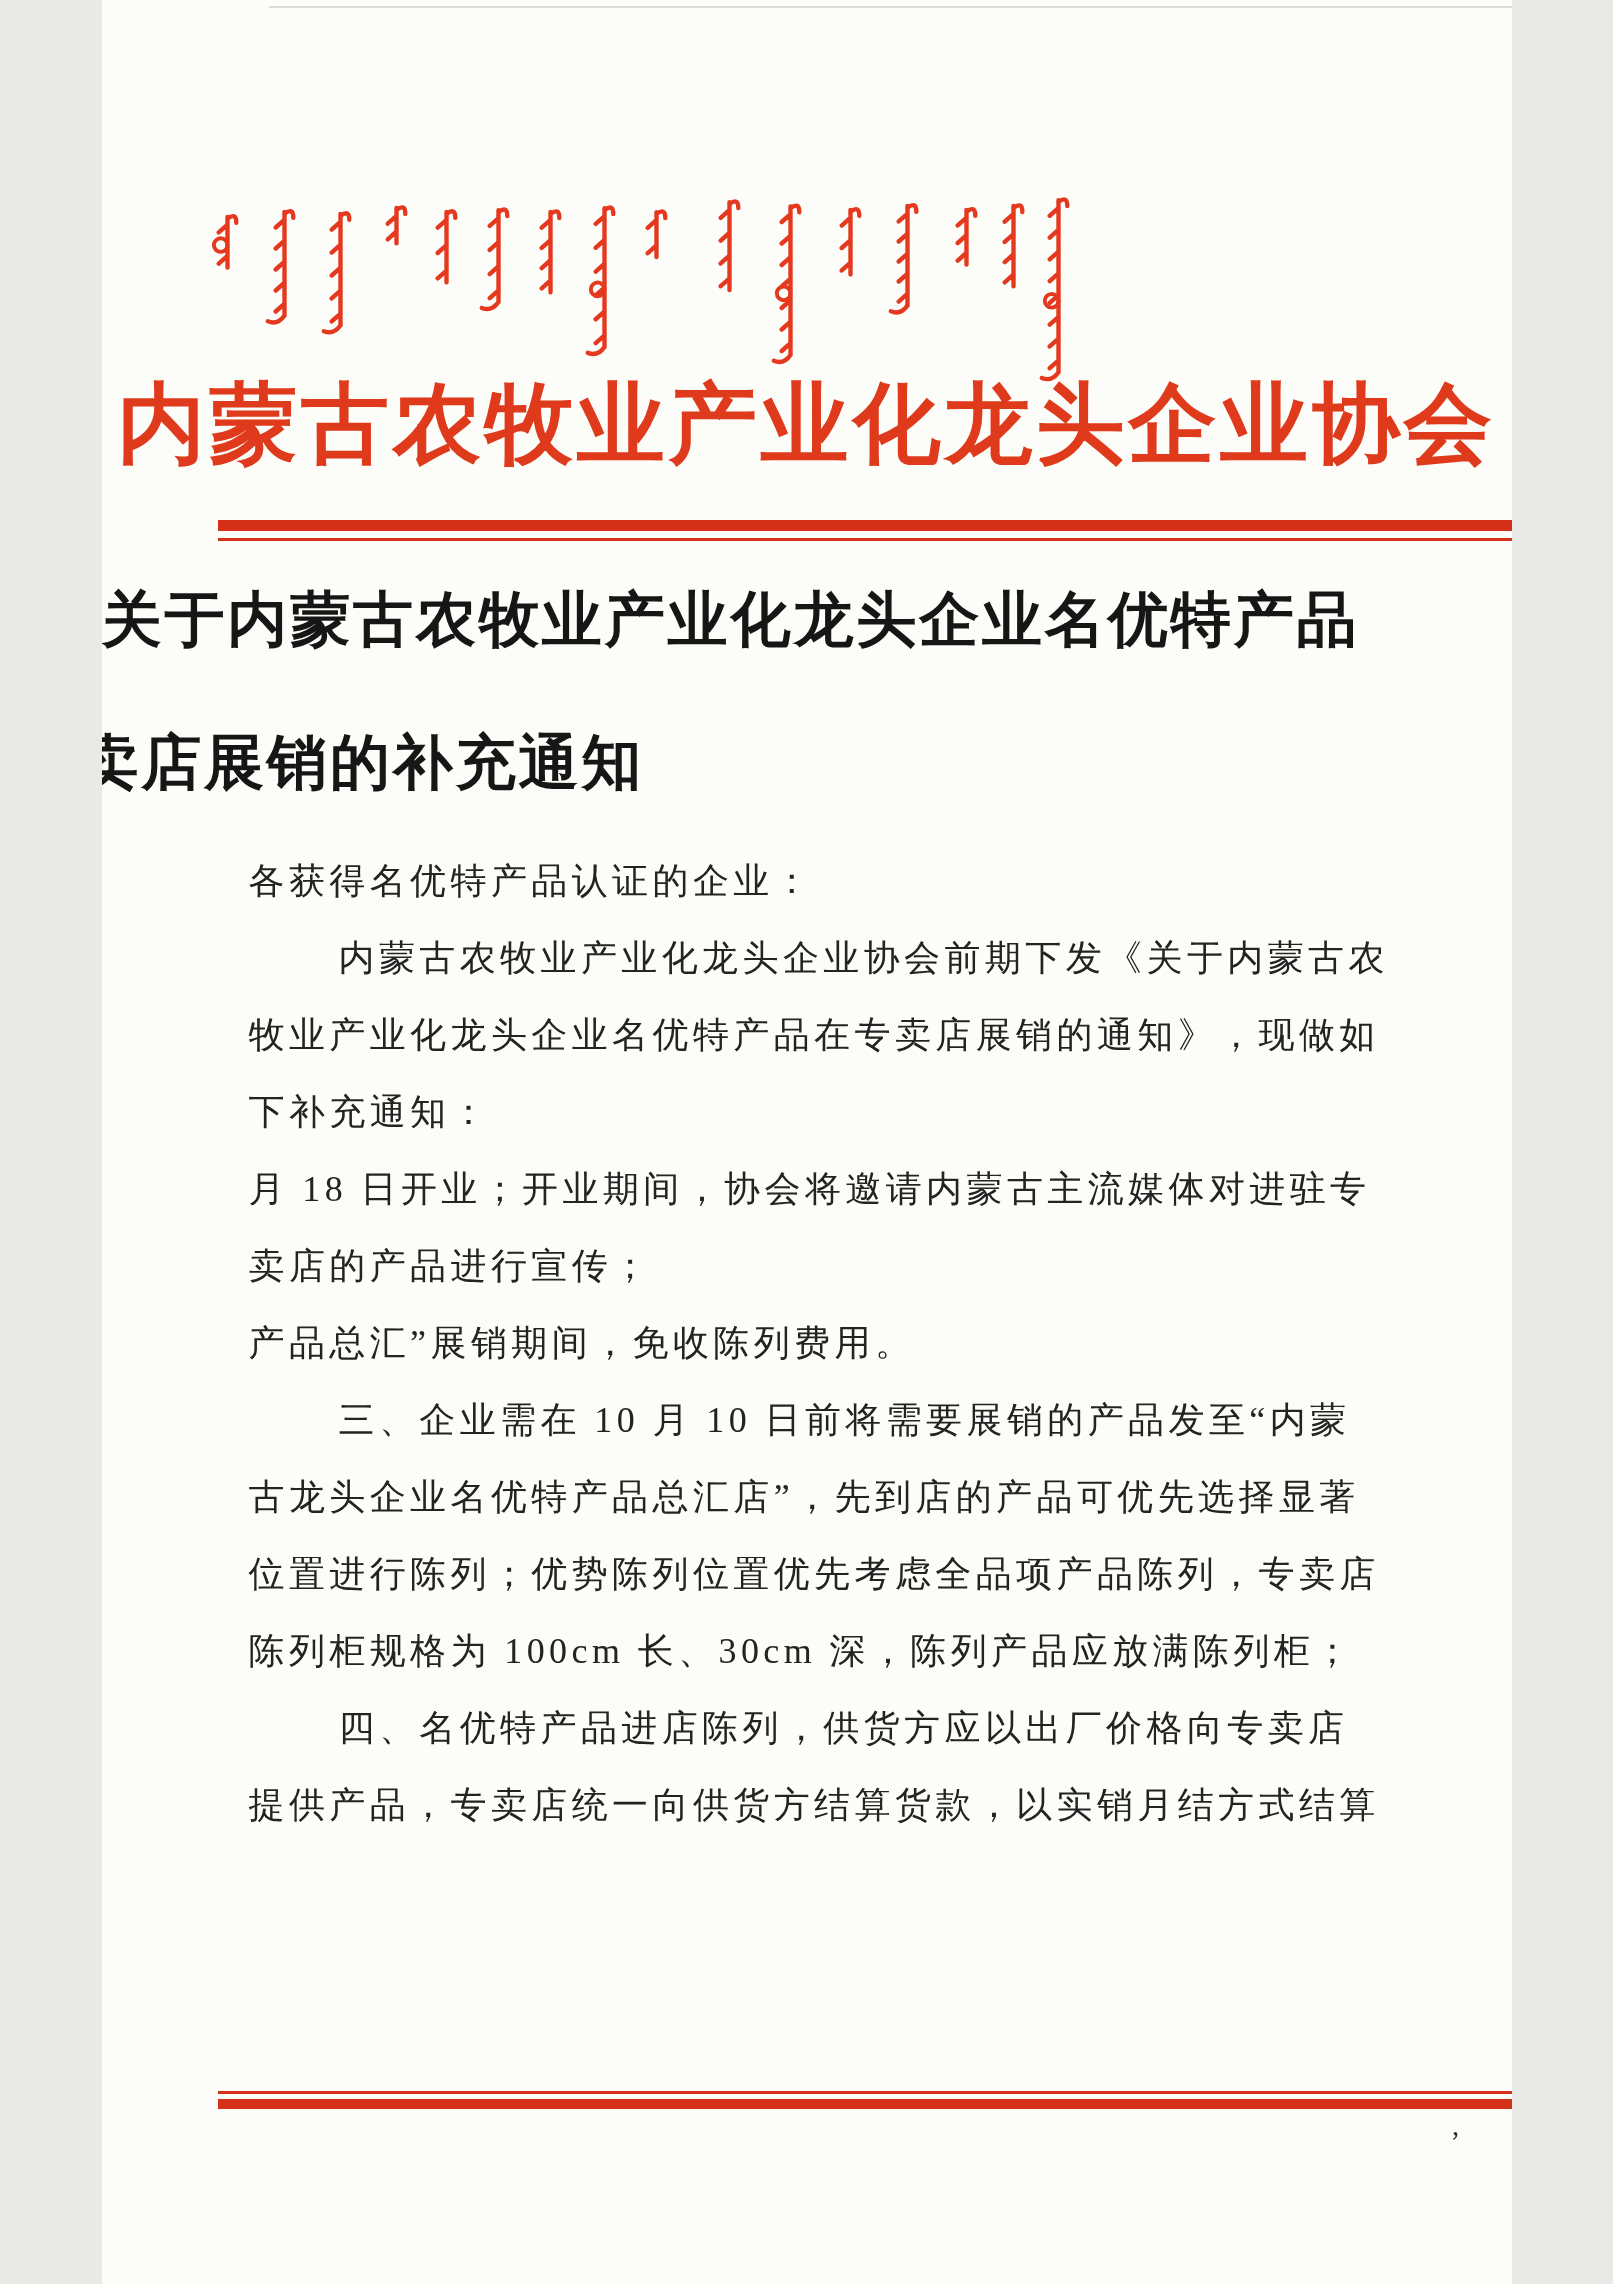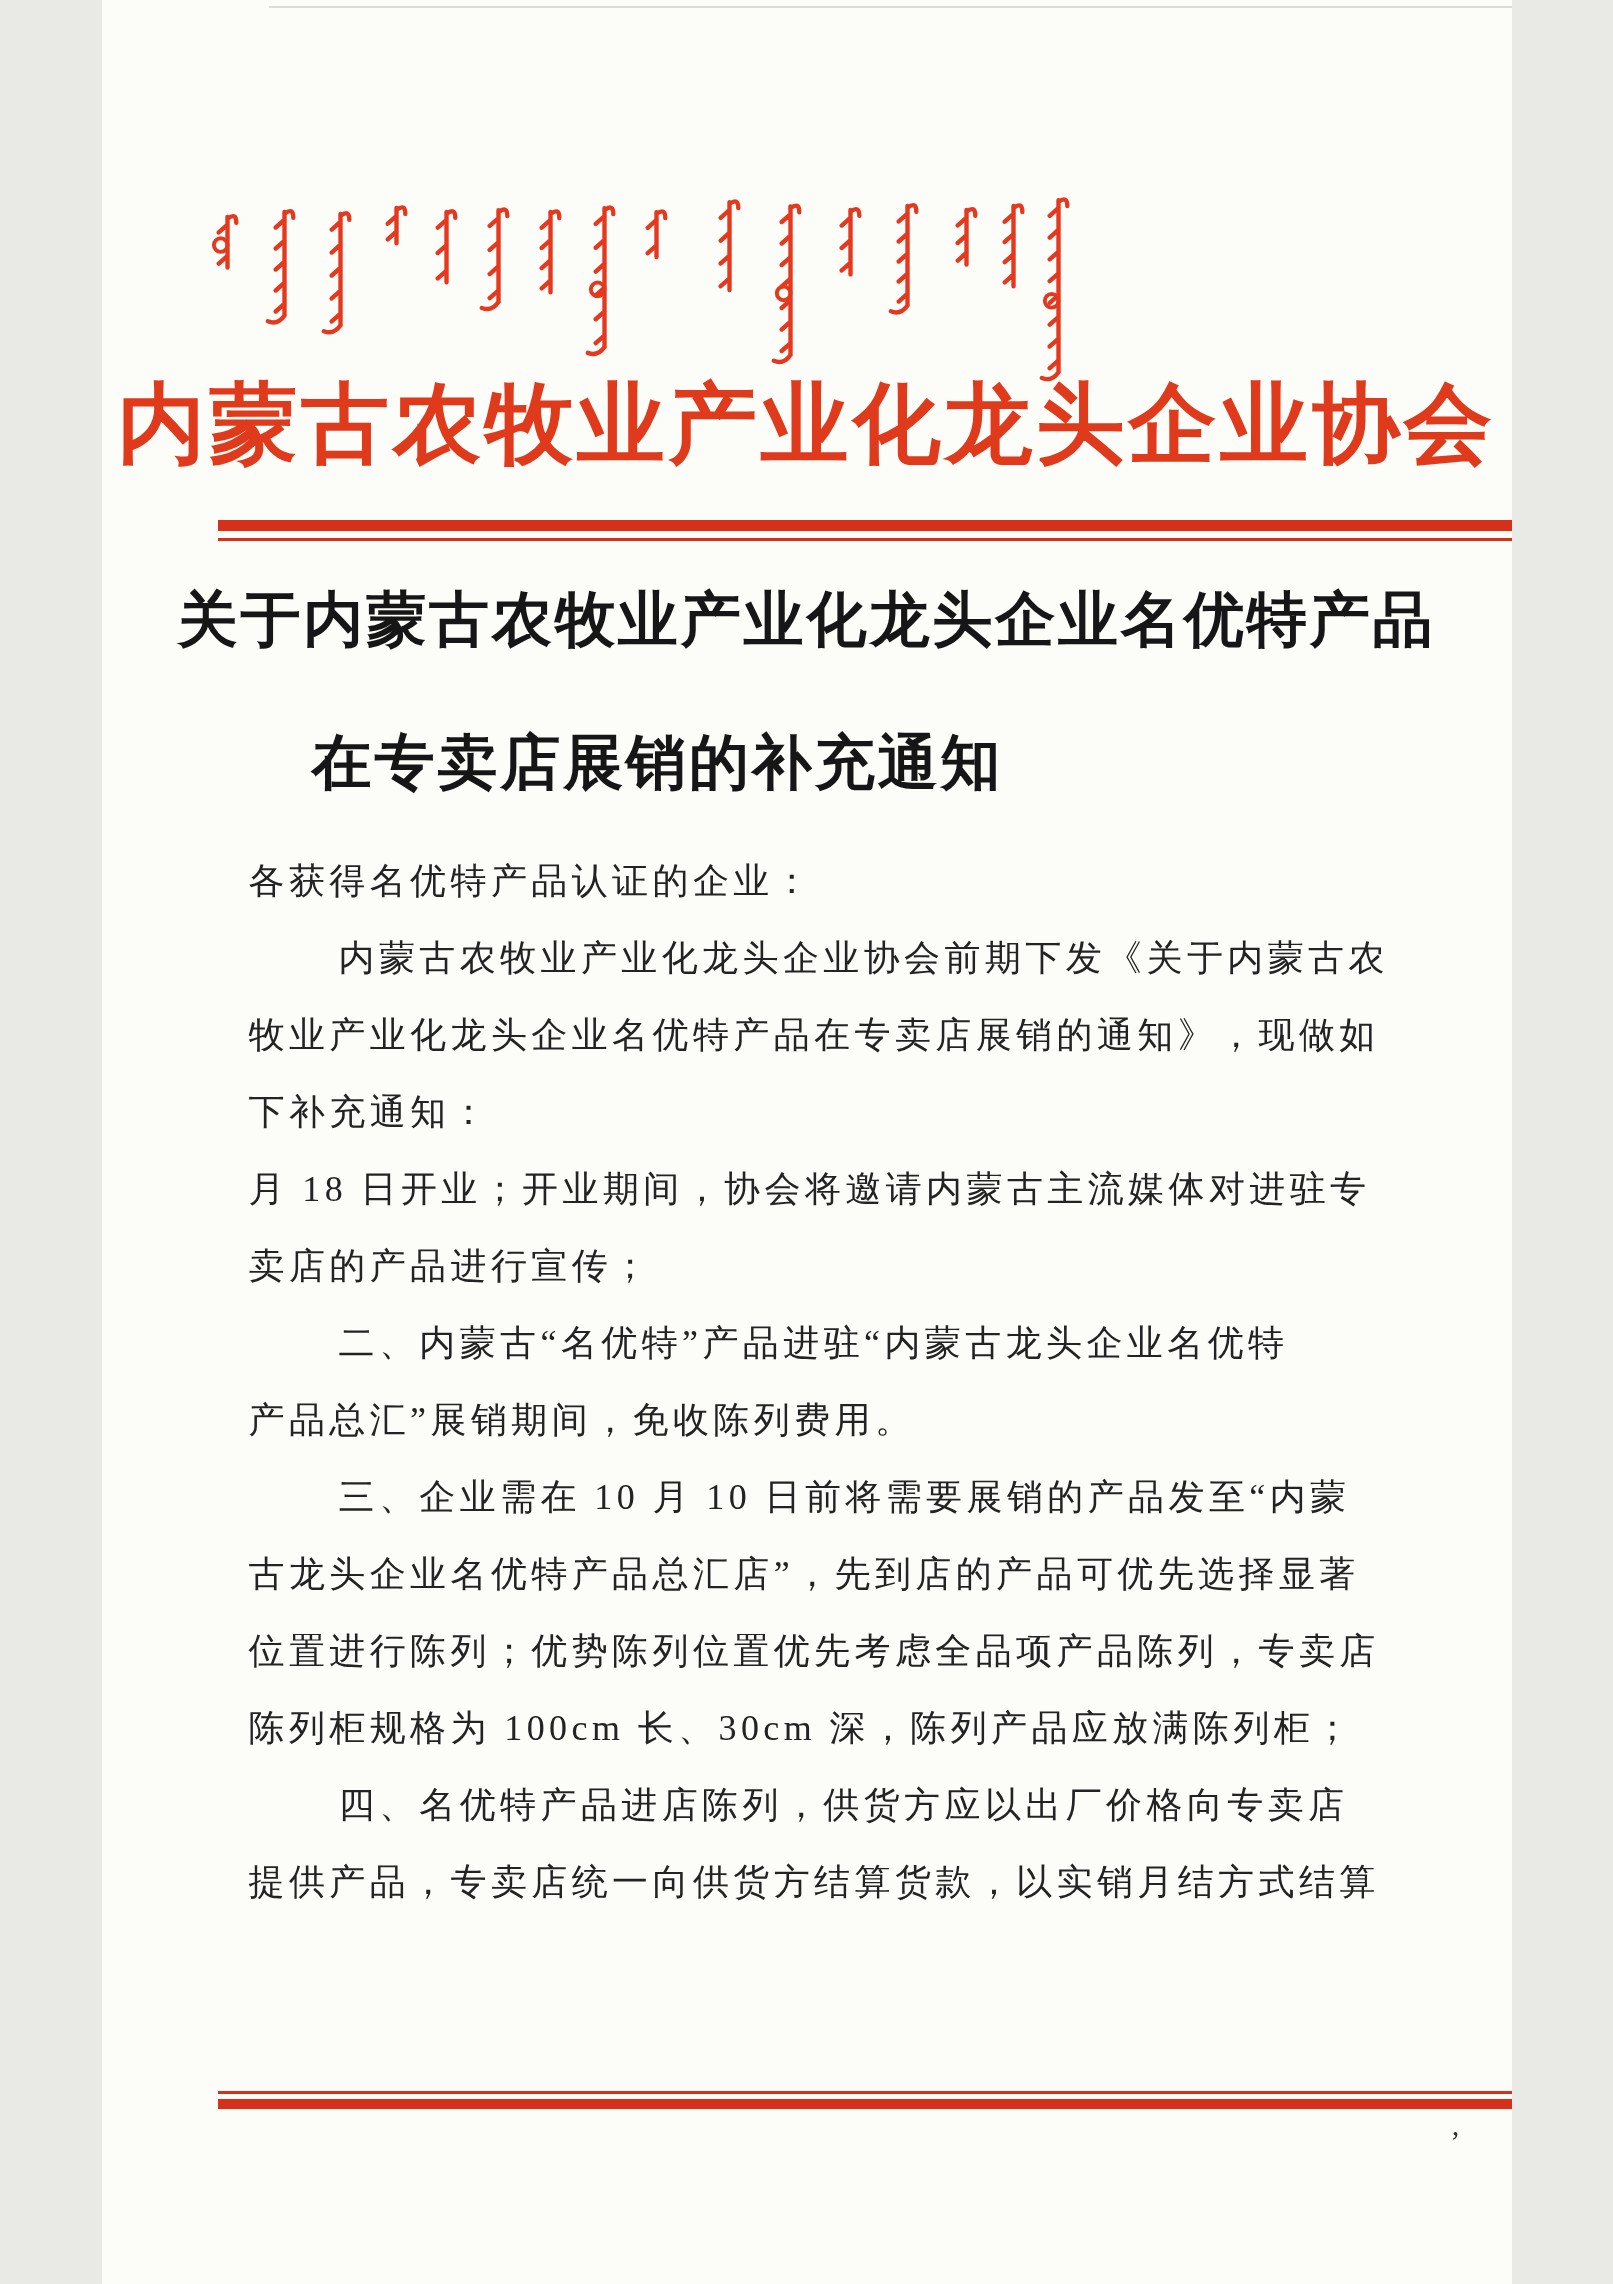--- a/index.html
+++ b/index.html
@@ -22,21 +22,21 @@
     font-size:88px; font-weight:bold; color:#e03a1c;
     letter-spacing:3.9px;
   }
   .rule { position:absolute; left:116px; width:1404px; background:#d5301a; }
   .rule.h-thick { top:520px; height:10.8px; }
   .rule.h-thin  { top:538px; height:2.9px;  }
   .rule.f-thin  { top:2091px; height:2.9px; }
   .rule.f-thick { top:2099px; height:9.8px; }
   .doc-title {
     position:absolute; left:0; width:100%;
-    text-align:center; white-space:nowrap;
+    text-align:left; white-space:nowrap;
     font-weight:bold; color:#161616;
     font-size:60px; letter-spacing:2.9px;
   }
   .doc-title.l1 { top:580px; }
   .doc-title.l2 { top:723px; transform:translateX(-149px); }
   .body-text { position:absolute; top:843px; left:147px; width:1333px; }
   .line {
     height:77px; line-height:77px;
     font-size:36px; letter-spacing:4.4px;
     color:#232323; white-space:nowrap;
@@ -121,21 +121,20 @@
   <div class="doc-title l1">关于内蒙古农牧业产业化龙头企业名优特产品</div>
   <div class="doc-title l2">在专卖店展销的补充通知</div>
 
   <div class="body-text">
     <div class="line">各获得名优特产品认证的企业：</div>
     <div class="line indent">内蒙古农牧业产业化龙头企业协会前期下发《关于内蒙古农</div>
     <div class="line">牧业产业化龙头企业名优特产品在专卖店展销的通知》，现做如</div>
     <div class="line">下补充通知：</div>
     <div class="line">月 18 日开业；开业期间，协会将邀请内蒙古主流媒体对进驻专</div>
     <div class="line">卖店的产品进行宣传；</div>
-    <div class="line indent">二、内蒙古“名优特”产品进驻“内蒙古龙头企业名优特</div>
     <div class="line">产品总汇”展销期间，免收陈列费用。</div>
     <div class="line indent">三、企业需在 10 月 10 日前将需要展销的产品发至“内蒙</div>
     <div class="line">古龙头企业名优特产品总汇店”，先到店的产品可优先选择显著</div>
     <div class="line">位置进行陈列；优势陈列位置优先考虑全品项产品陈列，专卖店</div>
     <div class="line">陈列柜规格为 100cm 长、30cm 深，陈列产品应放满陈列柜；</div>
     <div class="line indent">四、名优特产品进店陈列，供货方应以出厂价格向专卖店</div>
     <div class="line">提供产品，专卖店统一向供货方结算货款，以实销月结方式结算</div>
   </div>
 
   <div class="rule f-thin"></div>

